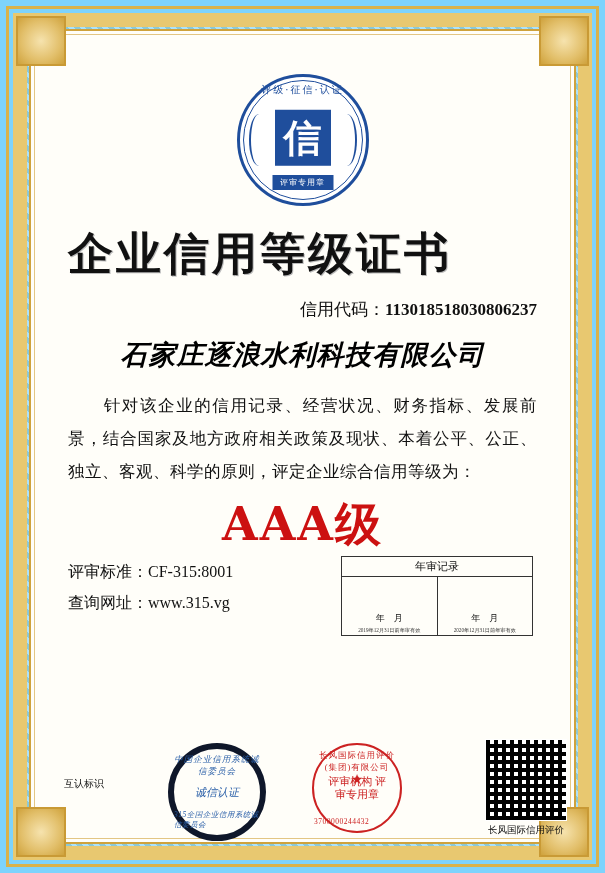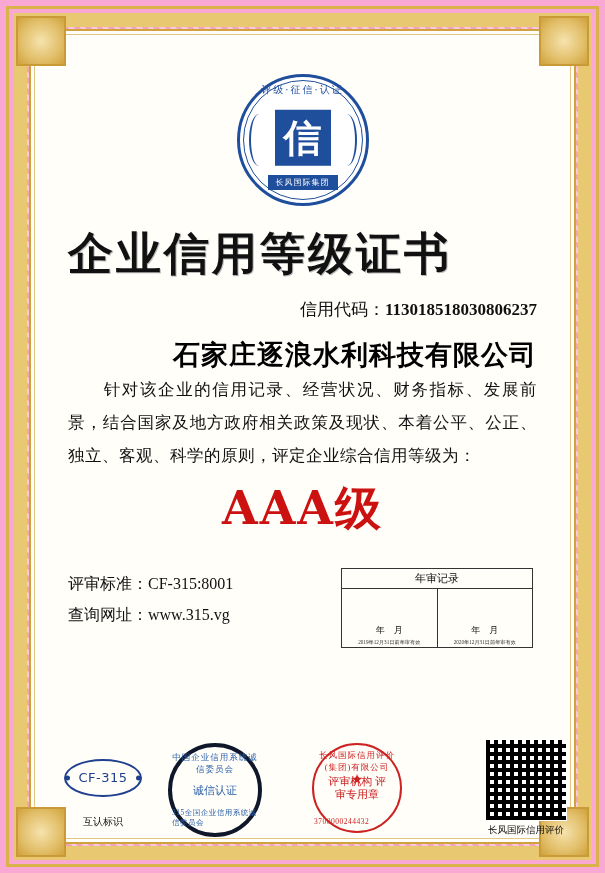--- a/index.html
+++ b/index.html
@@ -10,21 +10,21 @@
   body {
     width: 605px;
     height: 873px;
     font-family: "Liberation Serif", serif;
     overflow: hidden;
   }
   .certificate {
     position: relative;
     width: 605px;
     height: 873px;
-    background: #f9a8d4;
+    background: #7dd3fc;
     box-sizing: border-box;
   }
   
   .frame-outer {
     position: absolute;
     left: 6px; top: 6px; right: 6px; bottom: 6px;
     border: 3px solid #d9b24a;
     box-sizing: border-box;
   }
   .frame-band {
@@ -153,51 +153,53 @@
   .credit-code {
     text-align: right;
     font-size: 17px;
     margin-top: 14px;
     color: #111111;
     letter-spacing: 0px;
   }
   .credit-code b { font-weight: bold; }
 
   .company {
-    text-align: right;
+    text-align: center;
     font-size: 27px;
     font-weight: bold;
     margin-top: 16px;
     color: #000000;
     letter-spacing: 1px;
     font-family: "DejaVu Sans", sans-serif;
+    font-style: italic;
   }
 
   .body-text {
+    margin-top: 16px;
     font-size: 16.5px;
     line-height: 2.0;
     color: #111111;
     text-align: justify;
     letter-spacing: 0.5px;
   }
   .body-text .indent { display: inline-block; width: 2.1em; }
 
   .grade {
     text-align: center;
     color: #cc1111;
     font-size: 46px;
     font-weight: bold;
     margin-top: 6px;
     letter-spacing: 2px;
     font-family: "DejaVu Serif", serif;
   }
 
   .lower {
     display: flex;
-    margin-top: 28px;
+    margin-top: 0;
     justify-content: space-between;
   }
   .lower-left {
     flex: 1 1 auto;
     font-size: 16px;
     line-height: 1.95;
     color: #111111;
   }
   .lower-right {
     flex: 0 0 196px;
@@ -290,22 +292,23 @@
     width: 86px;
     height: 86px;
     border-radius: 50%;
     position: relative;
   }
   .blue-seal {
     left: 140px;
     top: 6px;
   }
   .blue-seal .round-seal {
-    border: 4px solid #0f172a;
+    border: 6px solid #0f172a;
     color: #2a5fa8;
+    font-style: italic;
   }
   .red-seal {
     left: 284px;
     top: 6px;
   }
   .red-seal .round-seal {
     border: 2px solid #cc2222;
     color: #cc2222;
   }
   .seal-arc-top {
@@ -374,21 +377,21 @@
   <div class="content">
 
     <div class="emblem-wrap">
       <div class="emblem">
         <div class="emblem-circle"></div>
         <div class="emblem-inner-ring"></div>
         <div class="emblem-top-text">评级·征信·认证</div>
         <div class="emblem-leaf left"></div>
         <div class="emblem-leaf right"></div>
         <div class="emblem-center">信</div>
-        <div class="emblem-ribbon">长风国际集团</div>
+        <div class="emblem-ribbon">评审专用章</div>
       </div>
     </div>
 
     <div class="title">企业信用等级证书</div>
 
     <div class="credit-code">
       <span>信用代码：</span><b>113018518030806237</b>
     </div>
 
     <div class="company">石家庄逐浪水利科技有限公司</div>
@@ -417,21 +420,20 @@
           </div>
         </div>
       </div>
     </div>
 
   </div>
 
   <div class="seals">
 
     <div class="seal cf-seal">
-      <div class="cf-oval">CF-315</div>
       <div class="seal-caption">互认标识</div>
     </div>
 
     <div class="seal blue-seal">
       <div class="round-seal">
         <div class="seal-arc-top">中国企业信用系统诚信委员会</div>
         <div class="seal-core">诚信认证</div>
         <div class="seal-arc-bottom">315全国企业信用系统诚信委员会</div>
       </div>
     </div>

